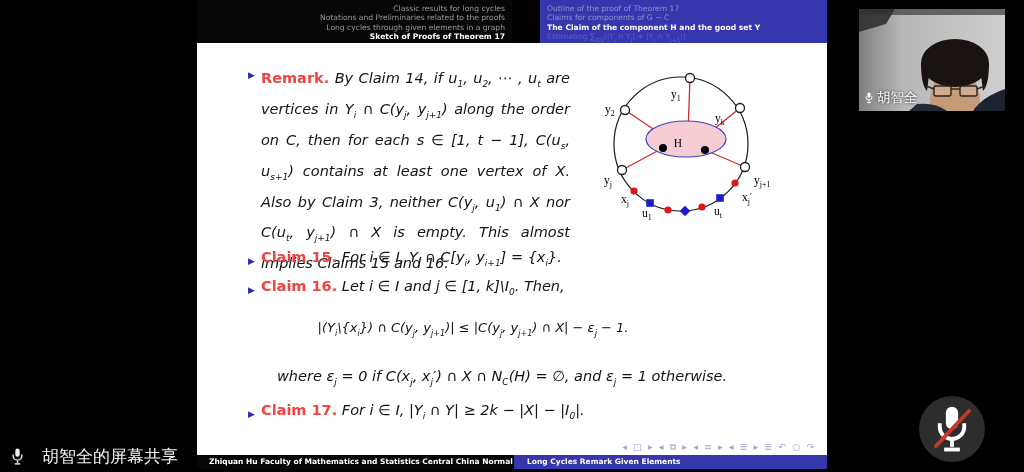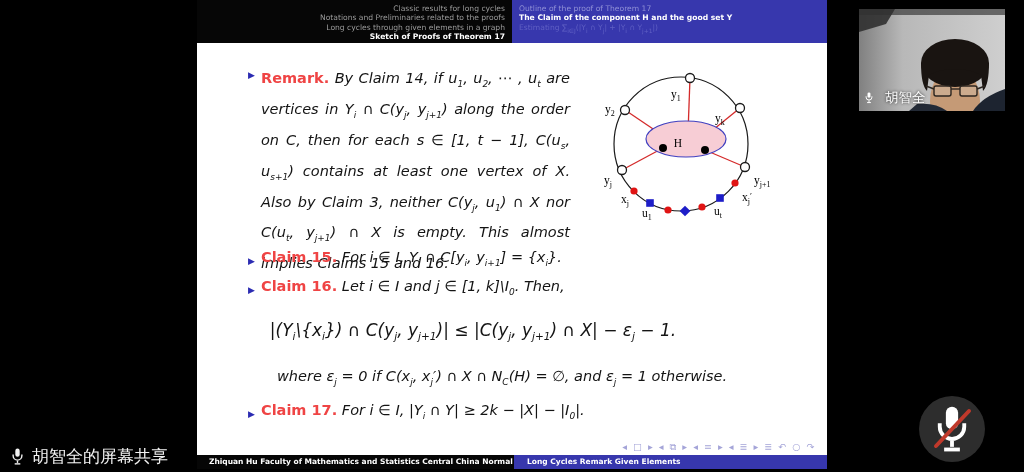--- a/index.html
+++ b/index.html
@@ -5,83 +5,84 @@
   html,body{margin:0;padding:0;background:#000;}
   .stage{position:relative;width:1024px;height:472px;background:#000;overflow:hidden;
          font-family:"DejaVu Sans","Liberation Sans",sans-serif;}
 
   
   .slide{position:absolute;left:197px;top:0;width:708px;height:472px;background:#000;padding-left:28px;}
   .hdr{position:absolute;left:0;top:0;width:630px;height:43px;display:flex;}
   .hdr-left{width:315px;height:43px;background:#060606;text-align:right;
             padding-top:4px;box-sizing:border-box;padding-right:7px;}
   .hdr-right{flex:1;height:43px;background:#3737ad;padding-top:4px;box-sizing:border-box;
-             padding-left:7px;text-align:left;}
+             padding-left:7px;text-align:left;margin-left:28px;}
   .hl-item{font-size:7.6px;line-height:9.3px;color:#9b9b9b;white-space:nowrap;}
   .hl-item.active{color:#ffffff;font-weight:bold;}
   .hr-item{font-size:7.6px;line-height:9.3px;color:#9090d6;white-space:nowrap;}
   .hr-item.active{color:#ffffff;font-weight:bold;}
   .hr-item.dim{color:#6060c4;}
   .hr-item sub,.hl-item sub{font-size:6px;}
 
   .sbody{position:absolute;left:0;top:43px;width:630px;height:412px;background:#ffffff;
          color:#141414;}
   .bullet{position:absolute;left:0;top:4px;font-size:9px;color:#2b2bb2;}
   .clabel{font-weight:bold;color:#ef4444;font-style:normal;}
   .math{font-style:italic;}
   sub{font-size:0.62em;}
 
   .remark{position:absolute;left:51px;top:23px;width:322px;}
   .remark p{margin:0 0 0 13px;font-size:14.5px;line-height:25px;text-align:justify;}
   .crow{position:absolute;left:51px;white-space:nowrap;font-size:14.5px;line-height:21px;}
   .crow .ctext{margin-left:13px;}
   .equation{position:absolute;left:20px;top:277px;width:512px;text-align:center;
-            font-size:17px;}
+            font-size:13px;}
   .where{position:absolute;left:80px;top:325px;font-size:14.5px;white-space:nowrap;}
   .navsym{position:absolute;right:11px;bottom:2px;font-size:9.5px;letter-spacing:1.5px;
           color:#a4a4d8;}
 
   .ftr{position:absolute;left:0;top:455px;width:630px;height:14px;display:flex;
        font-weight:bold;}
   .ftr-left{width:317px;height:14px;background:#060606;color:#fff;font-size:7.5px;
             line-height:14px;padding-left:12px;box-sizing:border-box;white-space:nowrap;
             overflow:hidden;}
   .ftr-right{flex:1;height:14px;background:#3737ad;color:#fff;font-size:7.5px;
              line-height:14px;padding-left:13px;white-space:nowrap;overflow:hidden;}
 
   
   .diagram{position:absolute;left:405px;top:18px;overflow:visible;}
   .dlabel{font-family:"Liberation Serif","DejaVu Serif",serif;font-size:11.5px;fill:#000;}
   .dlabel .ts{font-size:8px;}
 
   
   .share-label{position:absolute;left:10px;top:445px;display:flex;align-items:center;
-               gap:7px;color:#f2f2f2;font-size:17px;}
+               gap:17px;color:#f2f2f2;font-size:17px;}
   .webcam{position:absolute;left:859px;top:9px;width:146px;height:102px;background:#222;}
-  .nametag{position:absolute;left:5px;bottom:4px;display:flex;align-items:center;gap:11px;
+  .nametag{position:absolute;left:5px;bottom:4px;display:flex;align-items:center;gap:3px;
            color:#fff;font-size:13.5px;text-shadow:0 0 3px rgba(0,0,0,.9);}
   .mute-btn{position:absolute;left:919px;top:396px;width:66px;height:66px;
             border-radius:50%;background:#2d2d2d;}
 </style>
 </head>
 <body>
 
 <div class="stage">
 
   <div class="slide">
 
     <div class="hdr">
       <div class="hdr-left">
         <div class="hl-item">Classic results for long cycles</div>
         <div class="hl-item">Notations and Preliminaries related to the proofs</div>
         <div class="hl-item">Long cycles through given elements in a graph</div>
         <div class="hl-item active">Sketch of Proofs of Theorem 17</div>
       </div>
       <div class="hdr-right">
         <div class="hr-item">Outline of the proof of Theorem 17</div>
+        <div class="hr-item">Claims for components of G − C</div>
         <div class="hr-item active">The Claim of the component H and the good set Y</div>
         <div class="hr-item dim">Estimating ∑<sub>i∈J</sub>(|Y<sub>i</sub> ∩ Y<sub>j</sub>| + |Y<sub>i</sub> ∩ Y<sub>j+1</sub>|)</div>
       </div>
     </div>
 
     <div class="sbody">
 
       <div class="remark">
         <span class="bullet">▶</span>
         <p><span class="clabel">Remark.</span>

